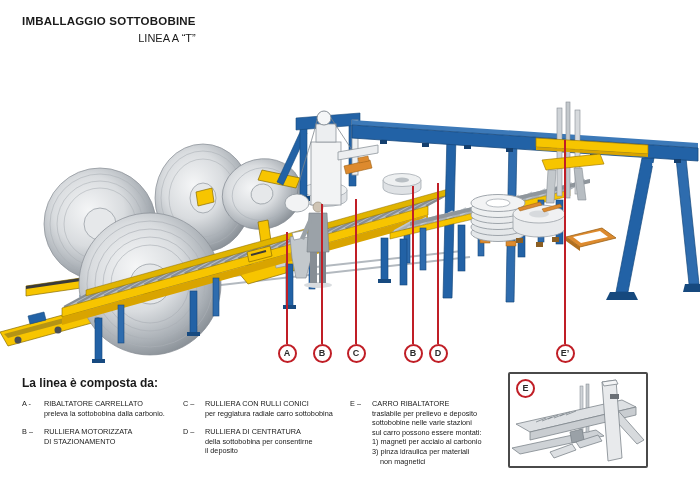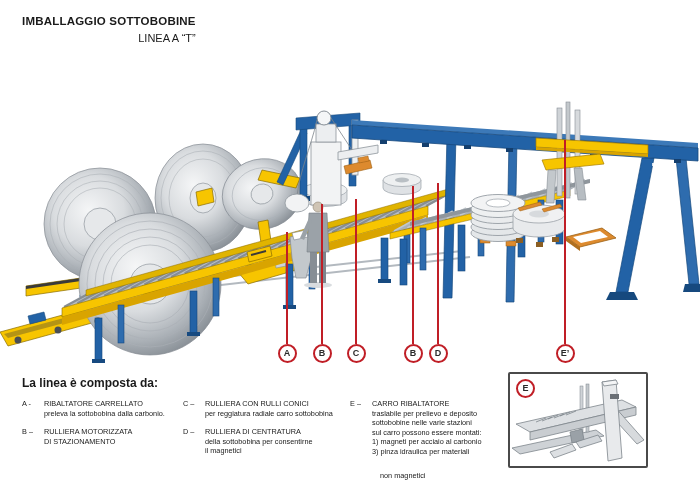--- a/index.html
+++ b/index.html
@@ -18,21 +18,21 @@
     font-size:9px;font-weight:bold;color:#2b2b2b;line-height:1;}
   
   #legend-intro{position:absolute;left:22px;top:376px;font-size:12px;font-weight:bold;}
   .legend-col{position:absolute;top:399px;font-size:7.3px;line-height:9.6px;white-space:nowrap;}
   #legend-col-0{left:22px;}
   #legend-col-1{left:183px;}
   #legend-col-2{left:350px;}
   .legend-item{position:relative;padding-left:22px;margin-bottom:9px;}
   .legend-key{position:absolute;left:0;top:0;}
   .legend-line{display:block;}
-  .legend-line.indent{padding-left:8px;margin-top:14px;}
+  .legend-line.indent{padding-left:8px;}
   
   #inset-box{position:absolute;left:508px;top:372px;width:140px;height:96px;background:#ffffff;
     border:2px solid #4a4a4a;border-radius:2px;box-sizing:border-box;}
   #inset-badge{position:absolute;left:6px;top:5px;}
   #inset-box svg{position:absolute;left:0;top:0;}
 </style>
 </head>
 <body>
 
 <div id="page">
@@ -340,21 +340,21 @@
   <div class="legend-col" id="legend-col-1">
       <div class="legend-item">
         <span class="legend-key">C –</span>
         <span class="legend-line">RULLIERA CON RULLI CONICI</span>
         <span class="legend-line">per reggiatura radiale carro sottobobina</span>
       </div>
       <div class="legend-item">
         <span class="legend-key">D –</span>
         <span class="legend-line">RULLIERA DI CENTRATURA</span>
         <span class="legend-line">della sottobobina per consentirne</span>
-        <span class="legend-line">il magnetici</span>
+        <span class="legend-line">il deposito</span>
       </div>
     </div>
   <div class="legend-col" id="legend-col-2">
       <div class="legend-item">
         <span class="legend-key">E –</span>
         <span class="legend-line">CARRO RIBALTATORE</span>
         <span class="legend-line">traslabile per prelievo e deposito</span>
         <span class="legend-line">sottobobine nelle varie stazioni</span>
         <span class="legend-line">sul carro possono essere montati:</span>
         <span class="legend-line">1) magneti per acciaio al carbonio</span>

